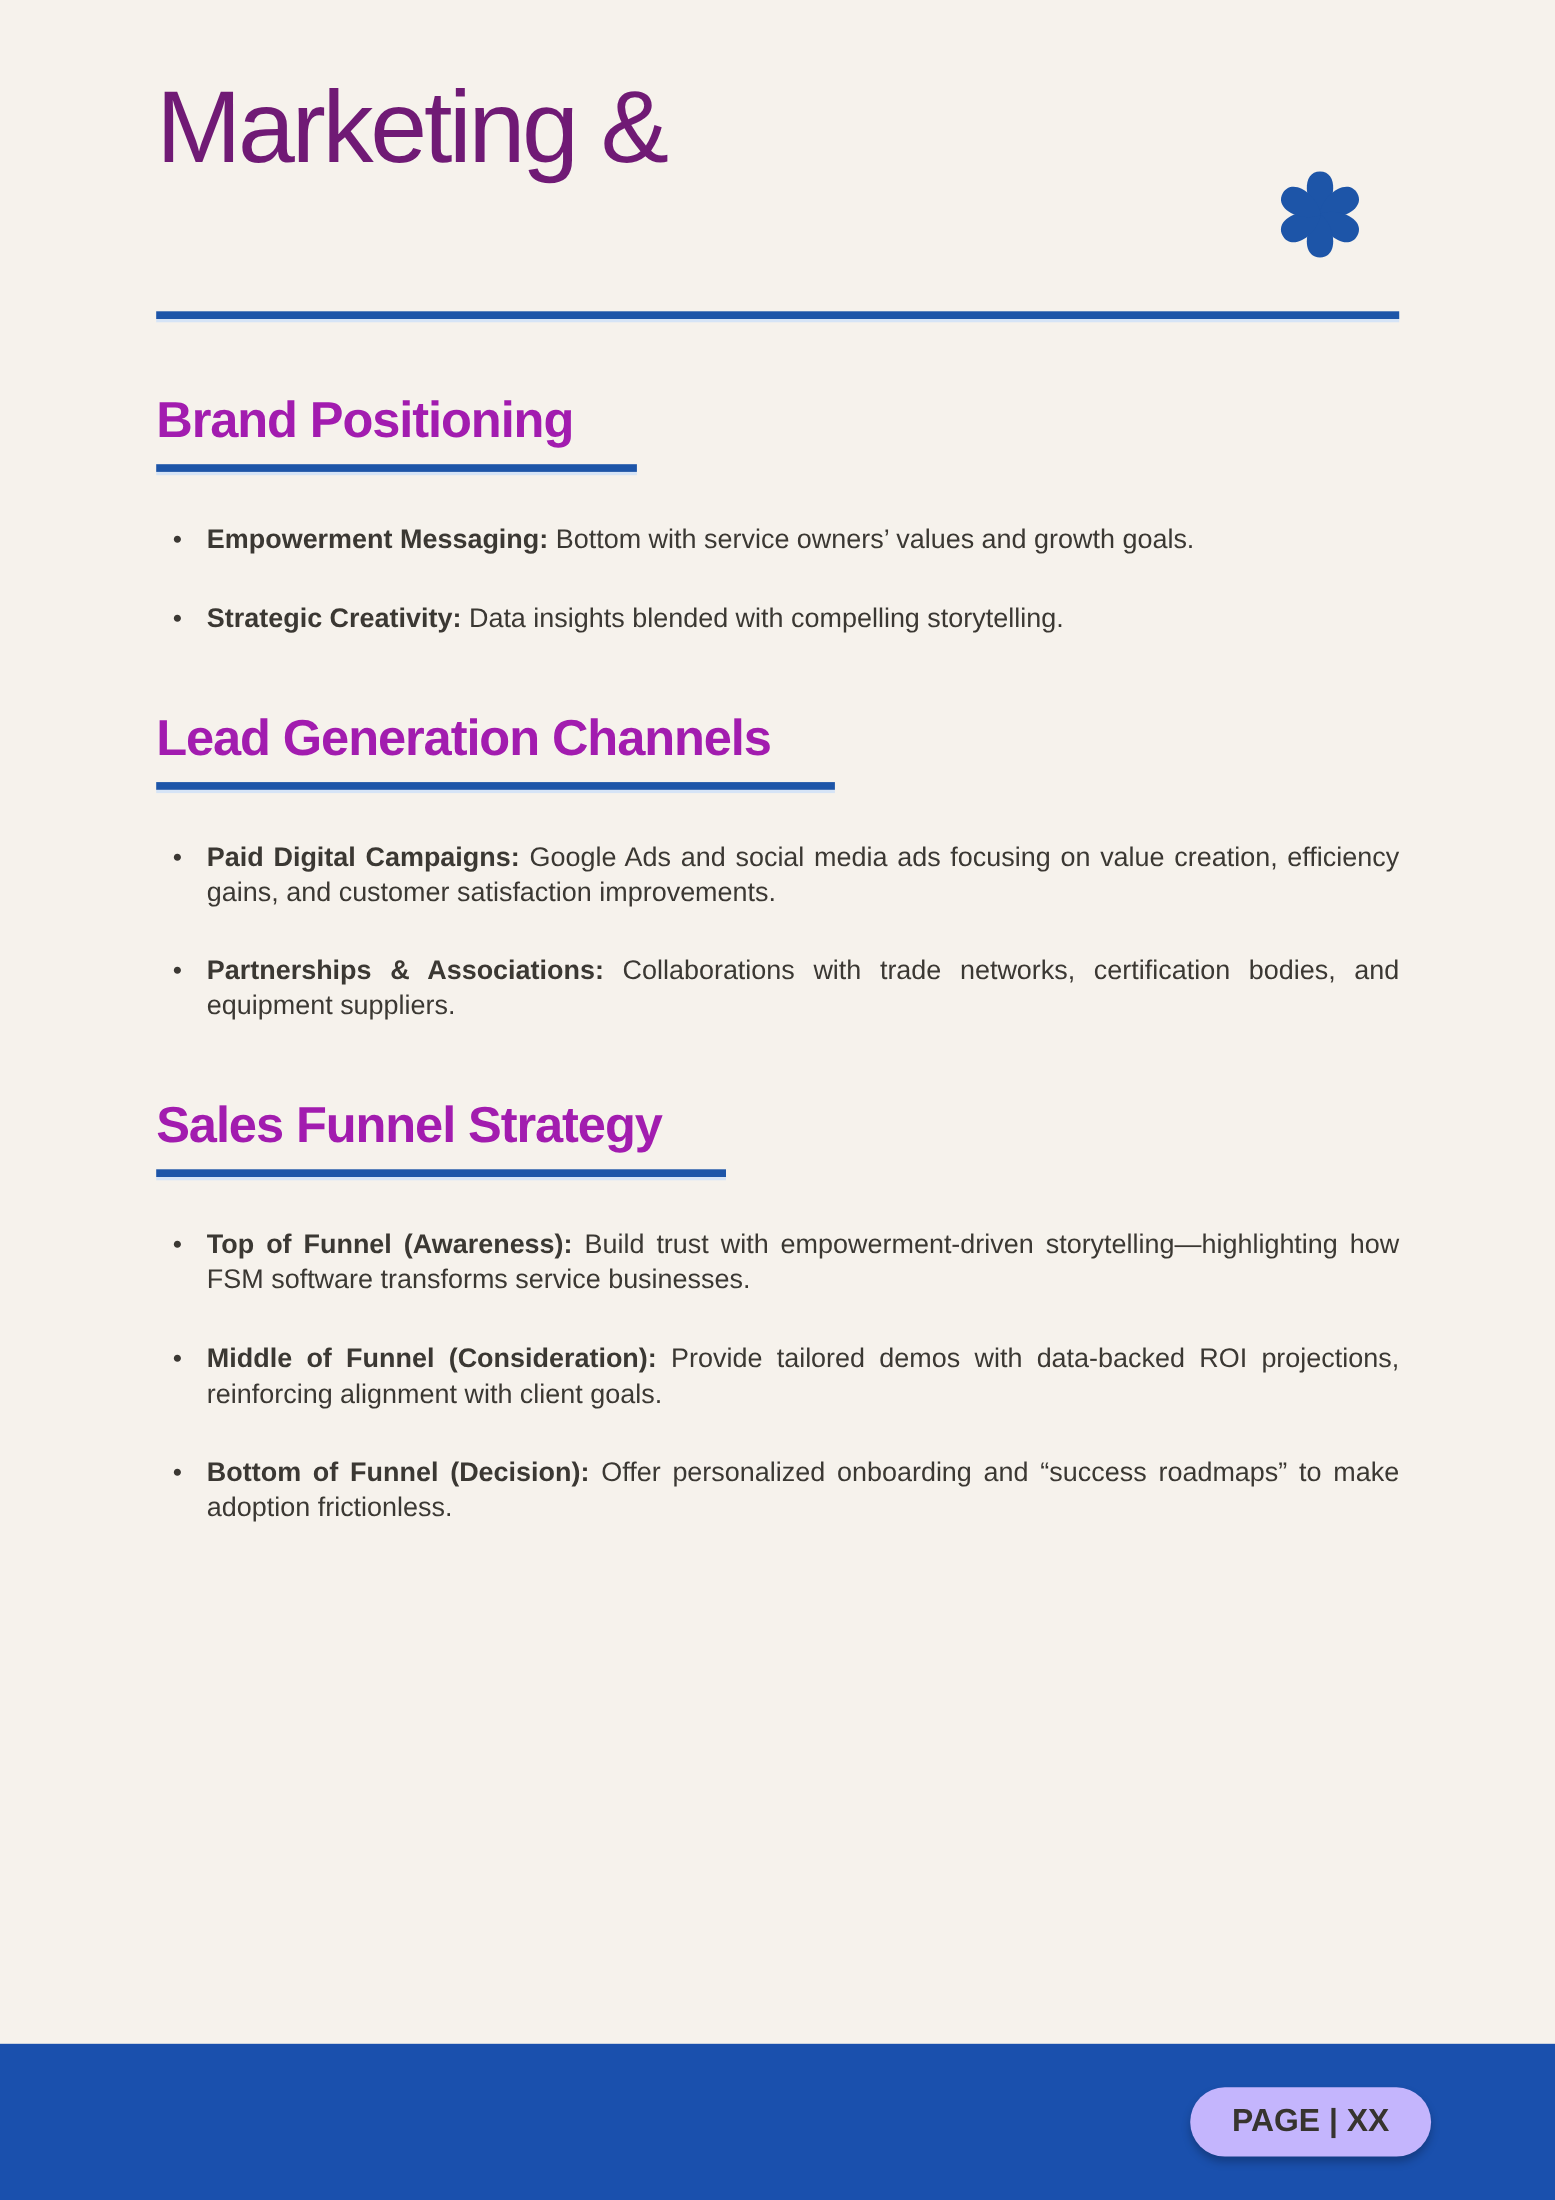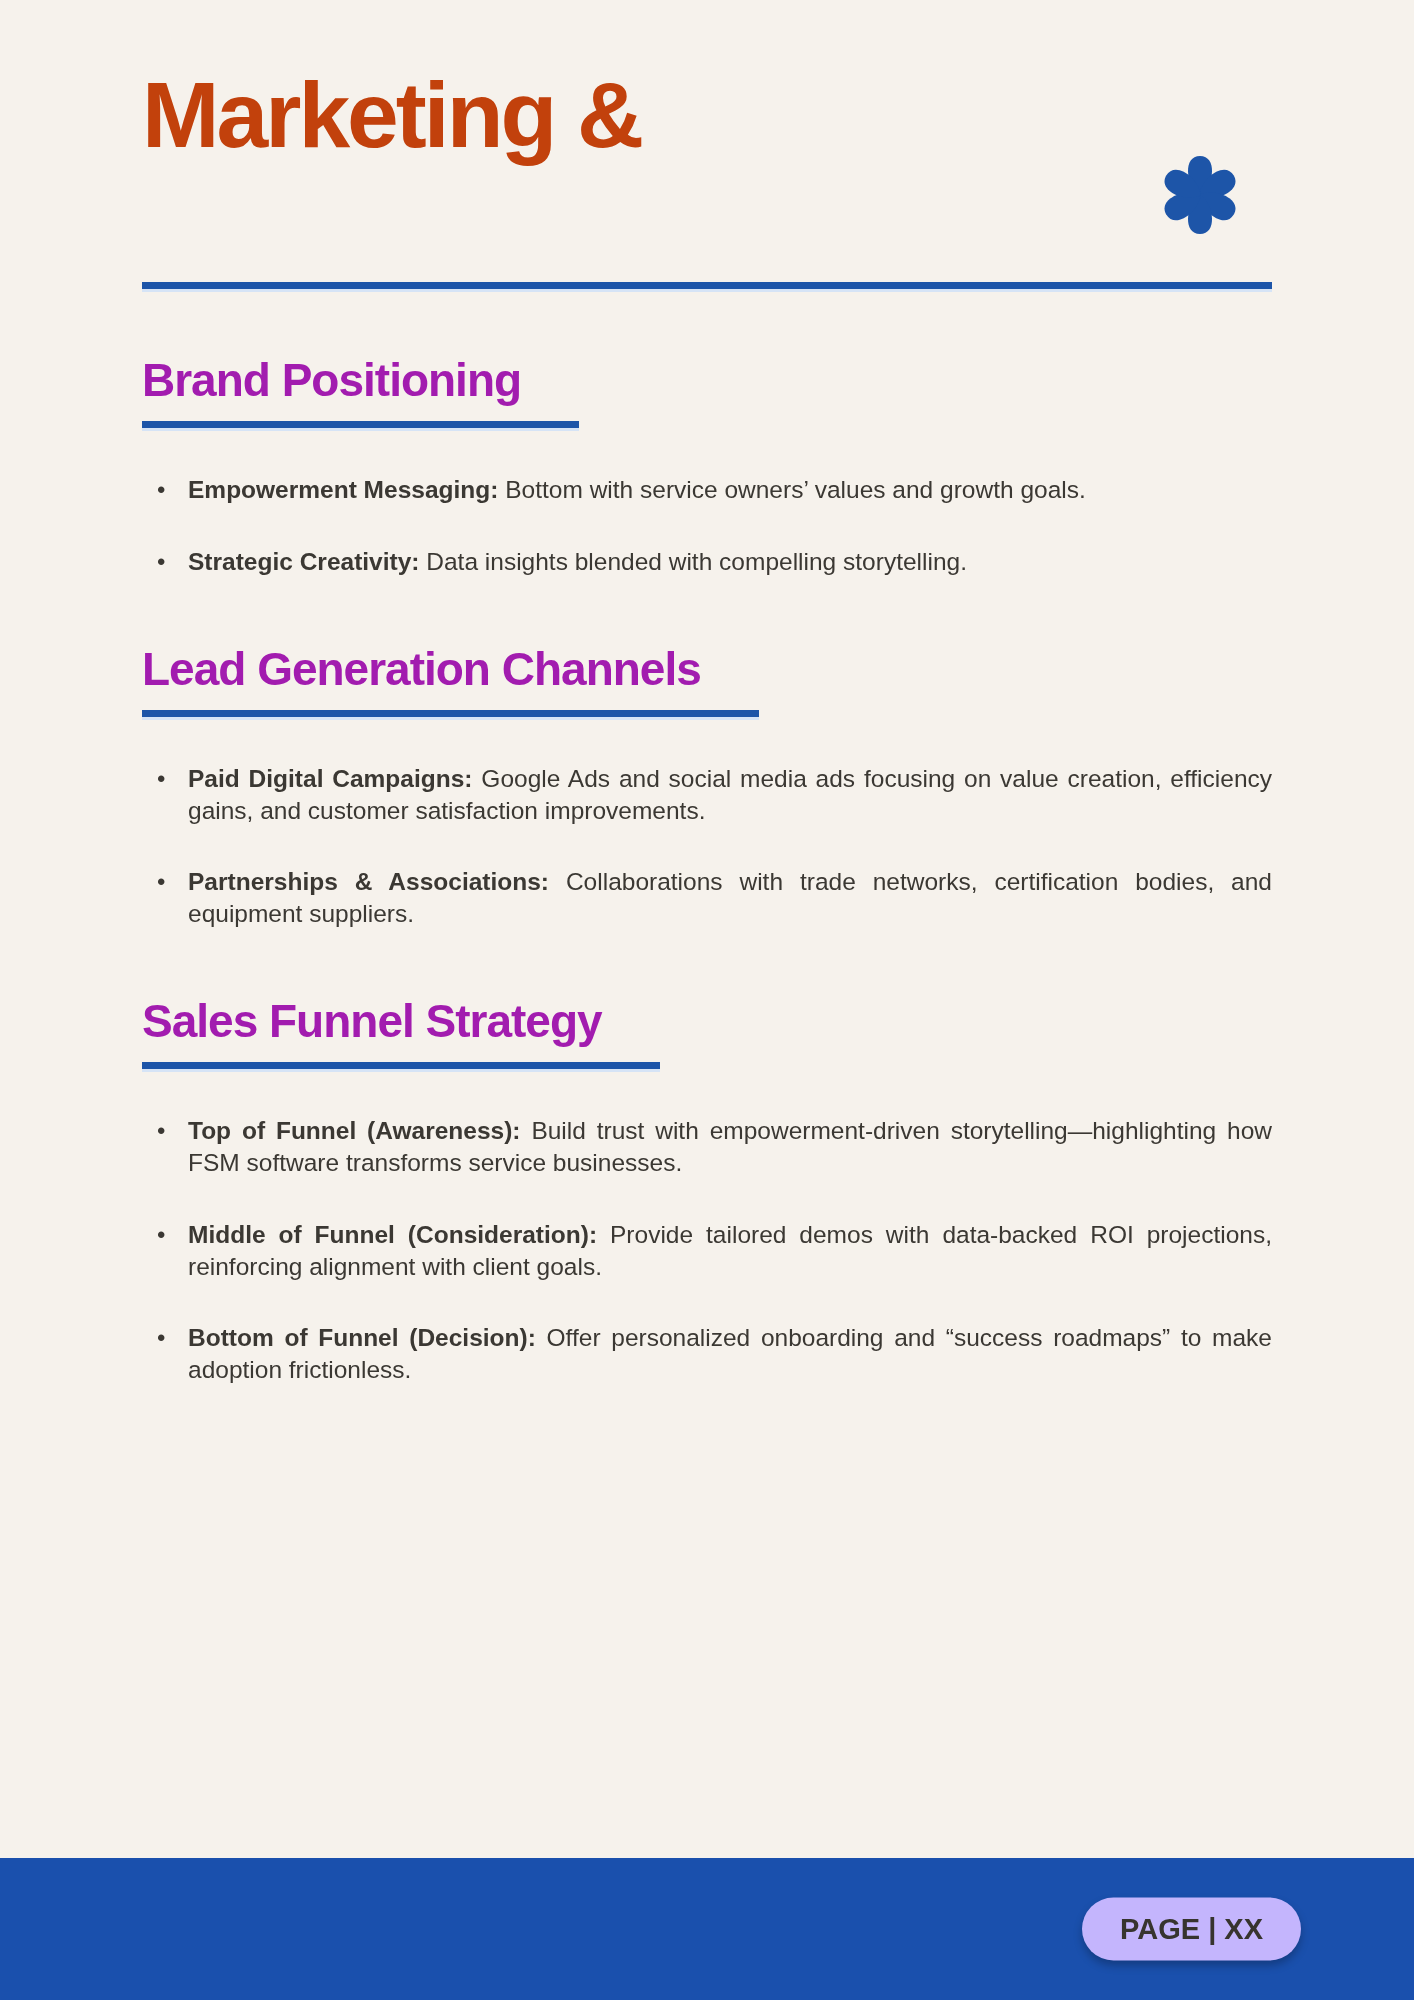--- a/index.html
+++ b/index.html
@@ -13,22 +13,22 @@
   }
   .page{position:relative;width:1414px;height:2000px;}
   .content{padding:0 142px;}
 
   
   .title-row{
     display:flex;justify-content:space-between;align-items:flex-start;
     padding-top:72px;
   }
   .title{
-    font-size:93px;font-weight:700;line-height:.93;
-    letter-spacing:-3px;color:#c2410c;
+    font-size:93px;font-weight:400;line-height:.93;
+    letter-spacing:-3px;color:#701a75;
   }
   .flower-wrap{margin-top:78px;margin-right:30px;flex:0 0 auto;}
   .title-rule{
     margin-top:40px;height:7px;background:#1d55a8;
     box-shadow:0 3px 0 #d6e4f6;
   }
 
   
   .sec{margin-top:64px;}
   .sec-h{

